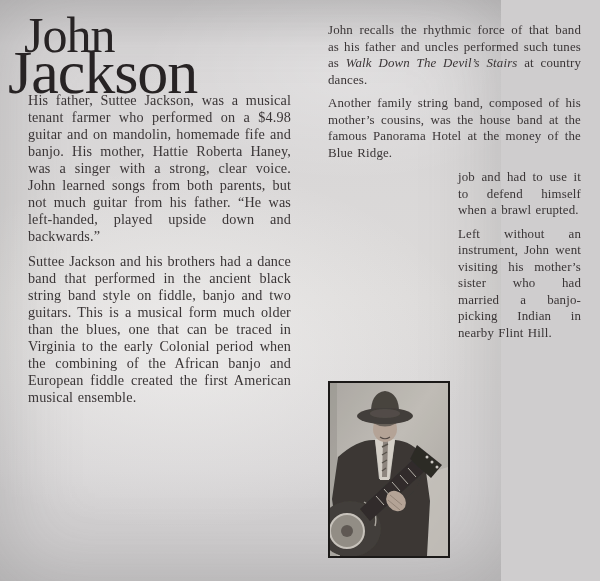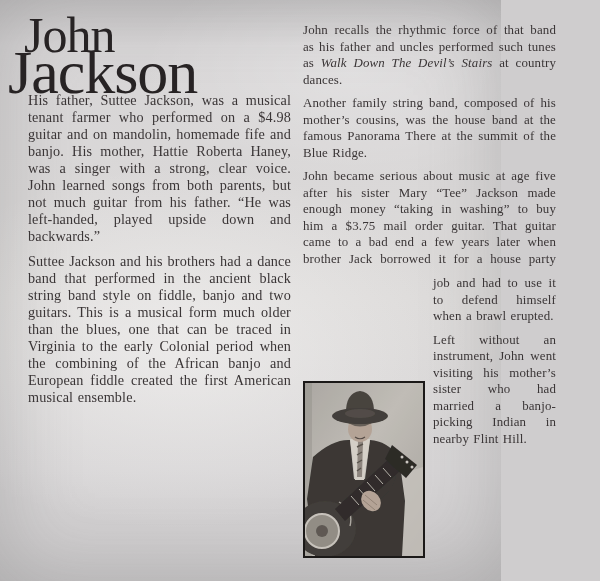--- a/index.html
+++ b/index.html
@@ -12,21 +12,21 @@
     position:relative; width:501px; height:581px;
     background:
       radial-gradient(ellipse 420px 260px at 36% 60%, rgba(250,249,248,0.55), rgba(250,249,248,0) 70%),
       radial-gradient(ellipse 300px 160px at 70% 12%, rgba(255,255,255,0.25), rgba(255,255,255,0) 70%),
       linear-gradient(180deg,#c8c6c7 0px,#d7d5d6 45px,#dcdad9 300px,#d6d4d5 470px,#cbc9ca 581px);
     box-shadow: inset 0 0 80px rgba(95,92,94,0.28);
     color:#3a3536;
   }
   .col { position:absolute; text-align:justify; }
   .col-left  { left:28px;  top:10px; width:263px; font-size:14.2px; line-height:17px; }
-  .col-right { left:303px; top:22px; width:253px; font-size:12.9px; line-height:16.5px; }
+  .col-right { left:328px; top:22px; width:253px; font-size:12.9px; line-height:16.5px; }
   p { margin:0 0 8px 0; word-spacing:1px; letter-spacing:0.15px; }
   .col-right p { margin-bottom:7px; }
   h1 {
     margin:0 0 0 -17px; padding:8px 0 0 0; height:74px;
     font-weight:normal; color:#272324; letter-spacing:-1px; overflow:visible;
   }
   .t1 { display:block; font-size:50px; line-height:34px; margin-left:13px; }
   .t2 { display:block; font-size:62px; line-height:40px; margin-left:-3px;font-family:Liberation Serif, serif; }
   .first { text-indent:9px; }
   .joined-top { margin-bottom:0; text-align-last:justify; }
@@ -48,22 +48,21 @@
     <h1>
       <span class="t1">John</span>
       <span class="t2">Jackson</span>
     </h1>
     <p>His father, Suttee Jackson, was a musical tenant farmer who performed on a $4.98 guitar and on mandolin, homemade fife and banjo. His mother, Hattie Roberta Haney, was a singer with a strong, clear voice. John learned songs from both parents, but not much guitar from his father. “He was left-handed, played upside down and backwards.”</p>
     <p>Suttee Jackson and his brothers had a dance band that performed in the ancient black string band style on fiddle, banjo and two guitars. This is a musical form much older than the blues, one that can be traced in Virginia to the early Colonial period when the combining of the African banjo and European fiddle created the first American musical ensemble.</p>
   </div>
 
   <div class="col col-right">
     <p><span>John recalls the rhythmic force of that band as his father and uncles performed such tunes as </span><i>Walk Down The Devil’s Stairs</i><span> at country dances.</span></p>
-    <p>Another family string band, composed of his mother’s cousins, was the house band at the famous Panorama There at the summit of the Blue Ridge.</p>
-    <p class="joined-top">John became serious about music at age five after his sister Mary “Tee” Jackson made enough money “taking in washing” to buy him a $3.75 mail order guitar. That guitar came to a bad end a few years later when brother Jack borrowed it for a house party</p>
+    <p>Another family string band, composed of his mother’s cousins, was the house band at the famous Panorama Hotel at the money of the Blue Ridge.</p>
     <p class="joined-bottom narrow">job and had to use it to defend himself when a brawl erupted.</p>
     <p class="narrow">Left without an instrument, John went visiting his mother’s sister who had married a banjo-picking Indian in nearby Flint Hill.</p>
 
     <div class="photo-frame" role="img" aria-label="Black-and-white photograph of John Jackson wearing a fedora hat, dark suit and striped tie, smiling while playing an acoustic resonator guitar">
       <svg width="118" height="173" viewBox="0 0 118 173">
         <defs>
           <linearGradient id="pbg" x1="0" y1="0" x2="1" y2="1">
             <stop offset="0" stop-color="#aaa7a1"></stop>
             <stop offset="0.45" stop-color="#c1beb7"></stop>
             <stop offset="1" stop-color="#a5a29c"></stop>

